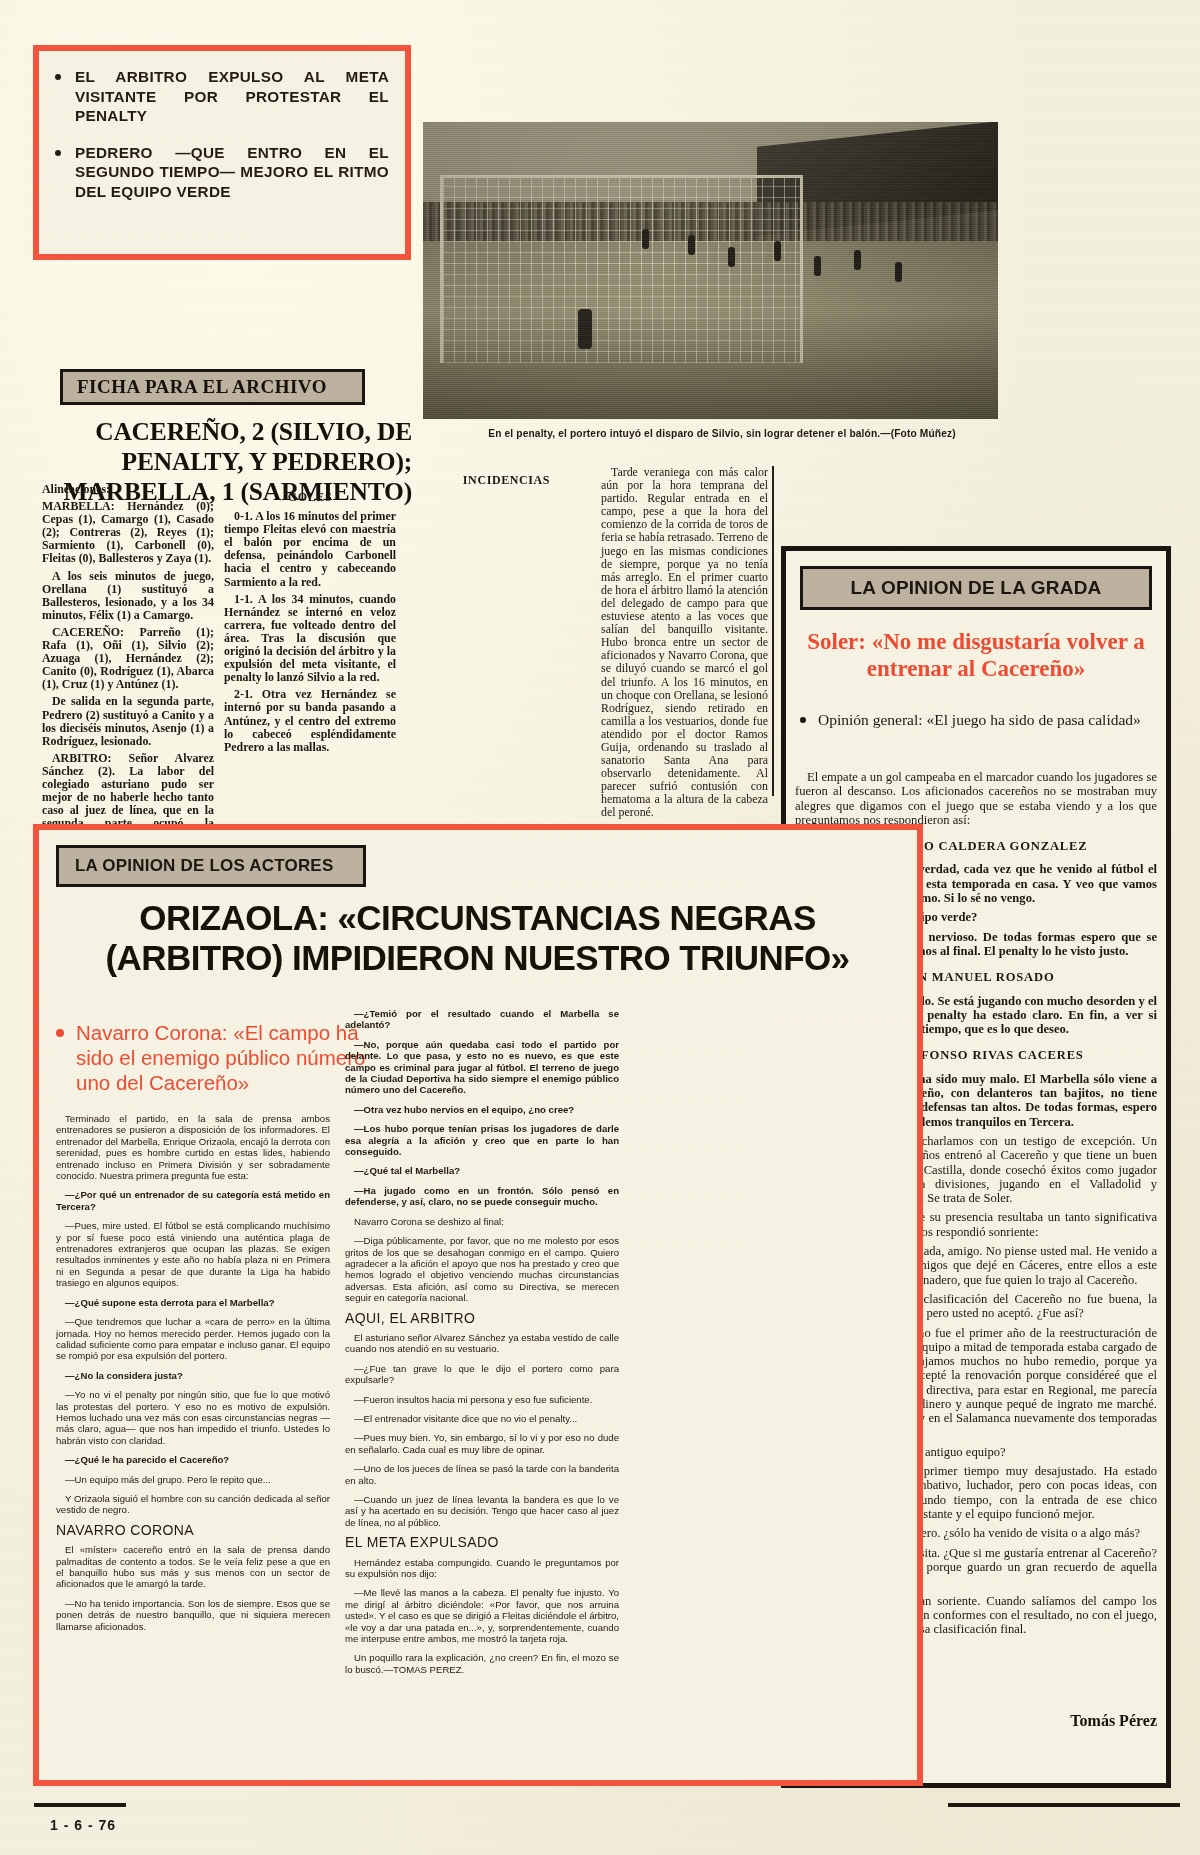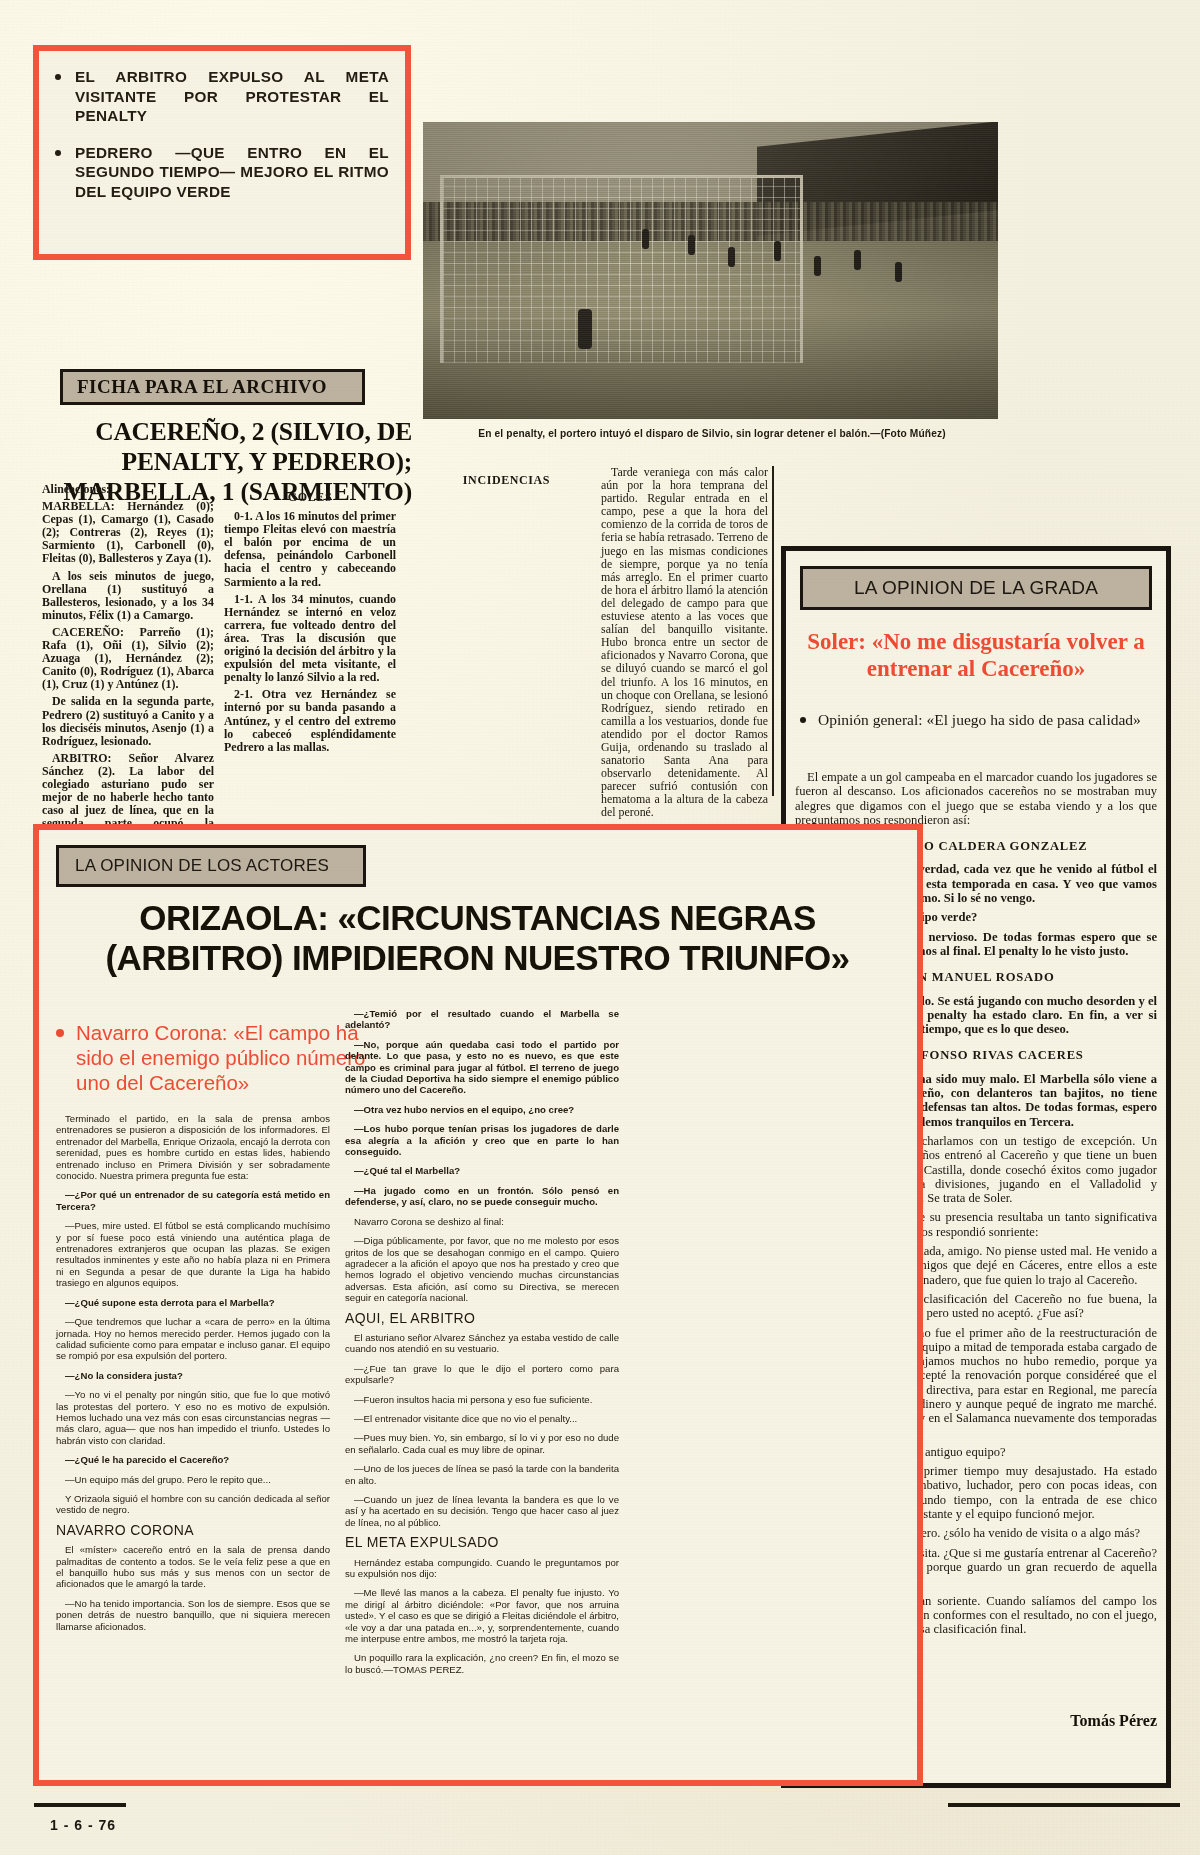--- a/index.html
+++ b/index.html
@@ -37,21 +37,21 @@
     box-sizing:border-box;
     display:flex;align-items:center;
   }
   .greybar.serif span{
     font-family:"Liberation Serif",serif;
     font-weight:bold;
     letter-spacing:.5px;
   }
   .greybar.sans span{
     font-family:"Liberation Sans",sans-serif;
-    font-weight:normal;
+    font-weight:bold;
     letter-spacing:.2px;
   }
 
   
   #topbox{left:33px;top:45px;width:378px;height:215px;}
   #topbox .inner{padding:16px 16px 6px 14px;}
   .blist{list-style:none;margin:0;padding:0;}
   .blist li{
     font-family:"Liberation Sans",sans-serif;
     font-weight:bold;
@@ -105,21 +105,21 @@
   }
   #photo .keeper{position:absolute;left:27%;top:63%;width:14px;height:40px;background:#2a2620;border-radius:4px;}
   #photo .p{position:absolute;width:7px;height:20px;background:#24201a;border-radius:3px;}
   #photo .shade{position:absolute;inset:0;
     background:radial-gradient(ellipse at 40% 45%, rgba(255,255,240,.12), rgba(30,25,15,.35) 100%);
     mix-blend-mode:multiply;}
   #photo .noise{position:absolute;inset:0;opacity:.3;
     background:repeating-linear-gradient(0deg,rgba(0,0,0,.25) 0 1px,rgba(255,255,255,.12) 1px 2px);}
 
   #caption{
-    left:423px;top:428px;width:578px;
+    left:433px;top:428px;width:578px;
     font-family:"Liberation Sans",sans-serif;
     font-weight:bold;font-size:10.2px;letter-spacing:.15px;
     text-align:center;color:#20190f;
   }
 
   
   .col{
     font-family:"Liberation Serif",serif;
     font-size:11.9px;
     line-height:13.1px;

